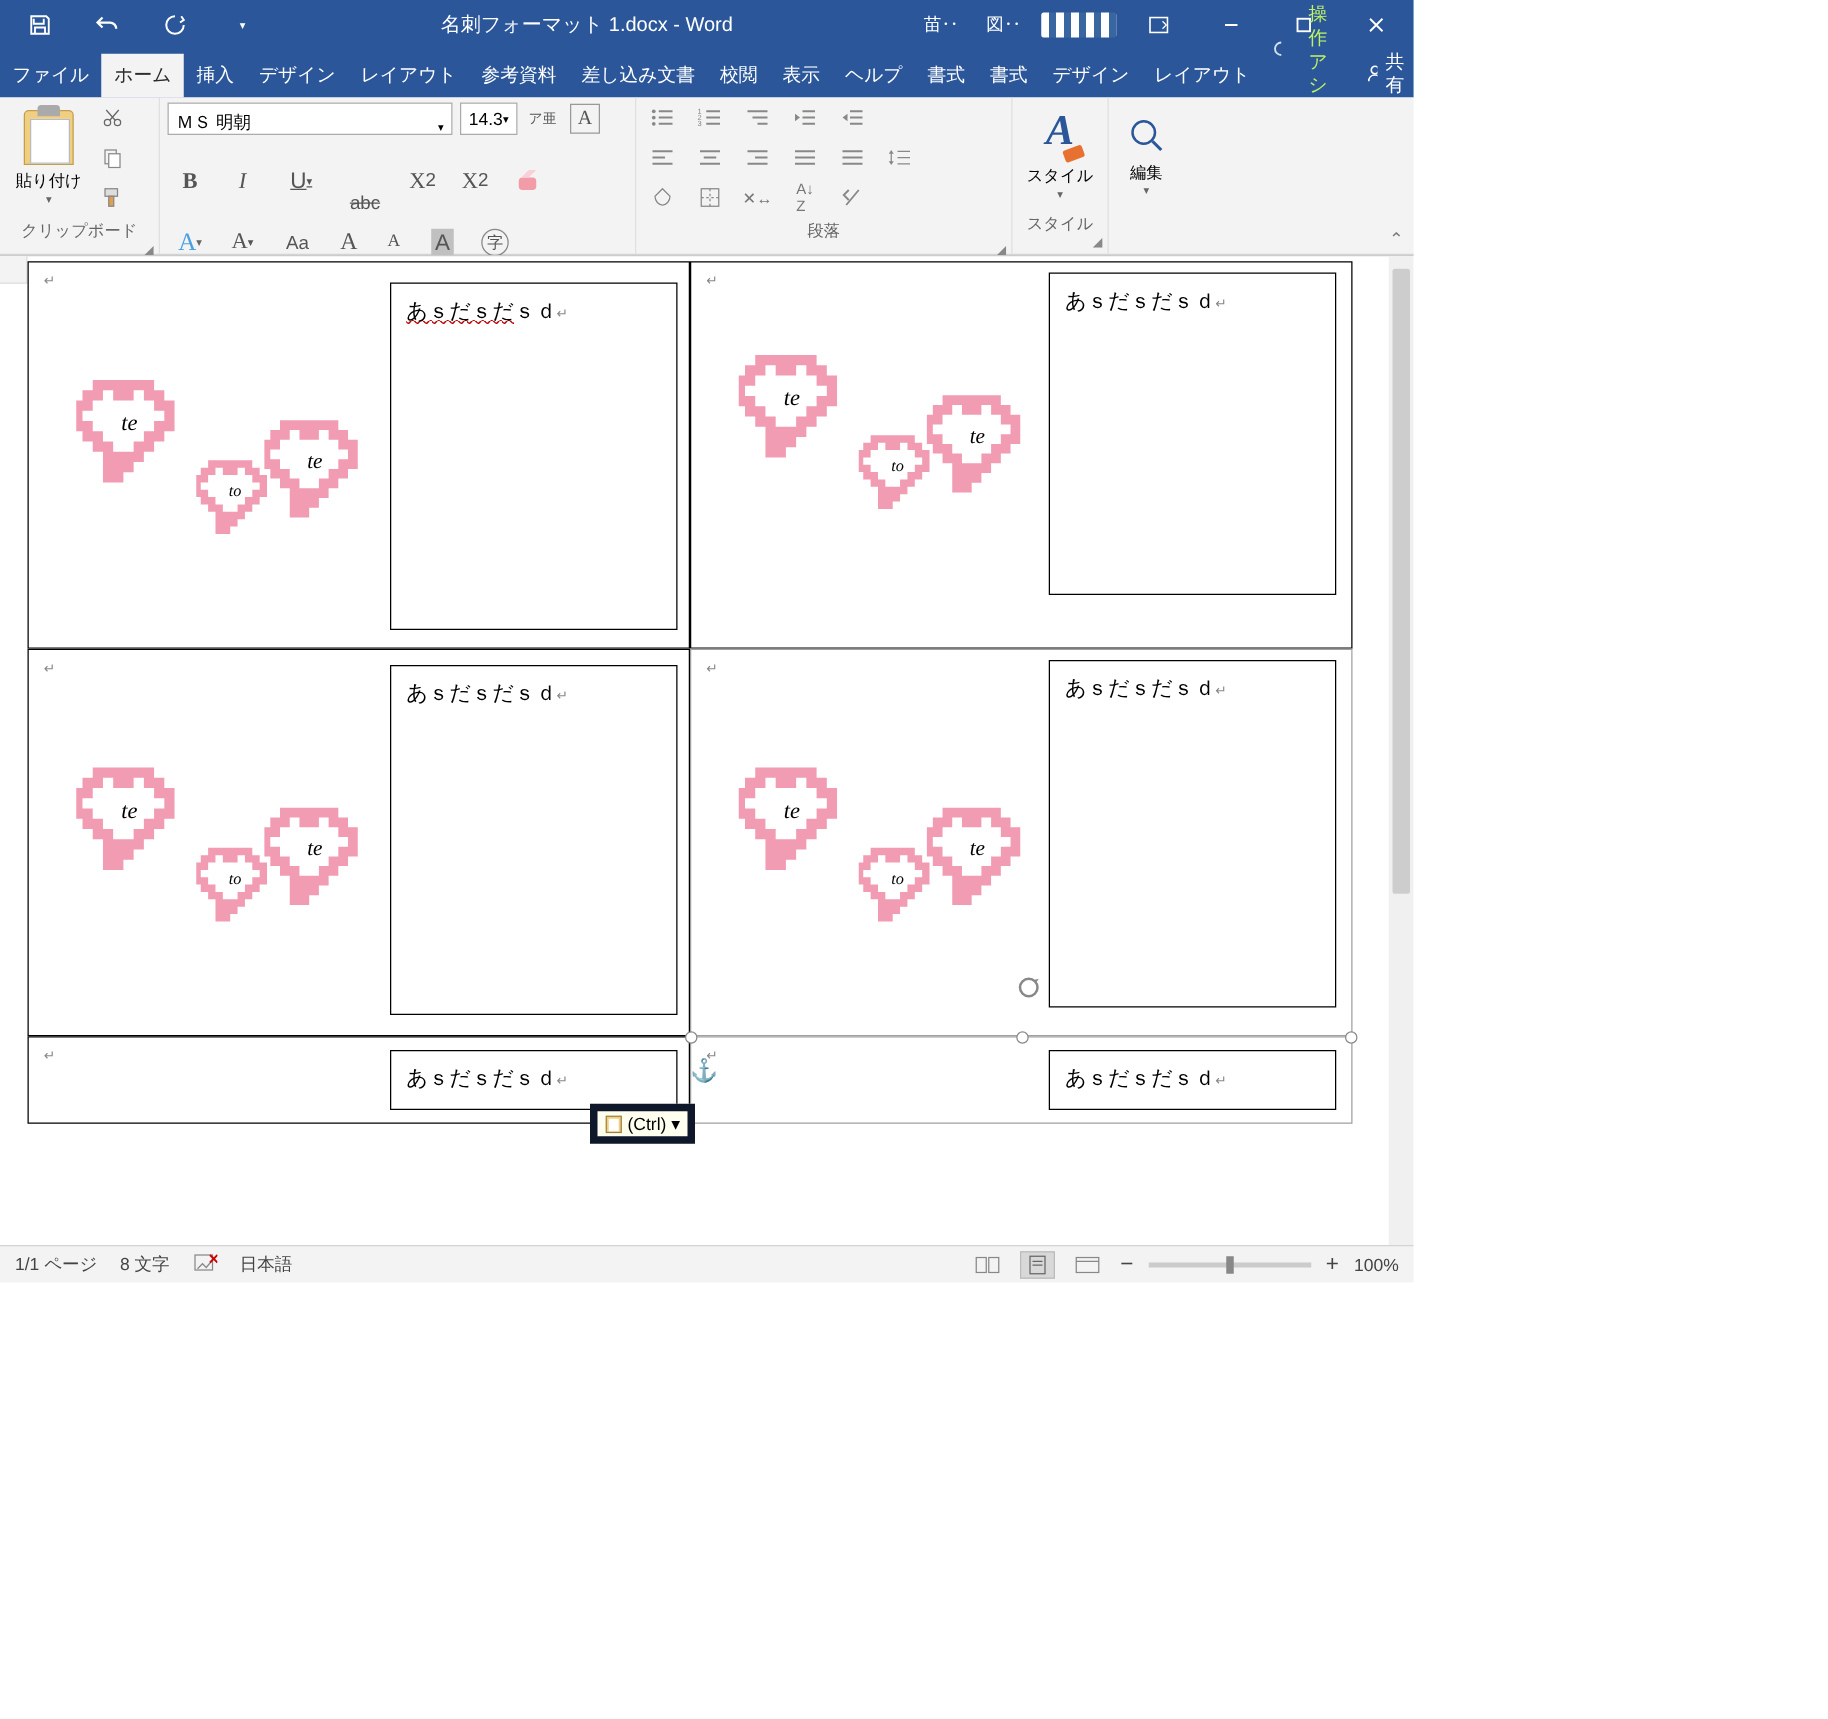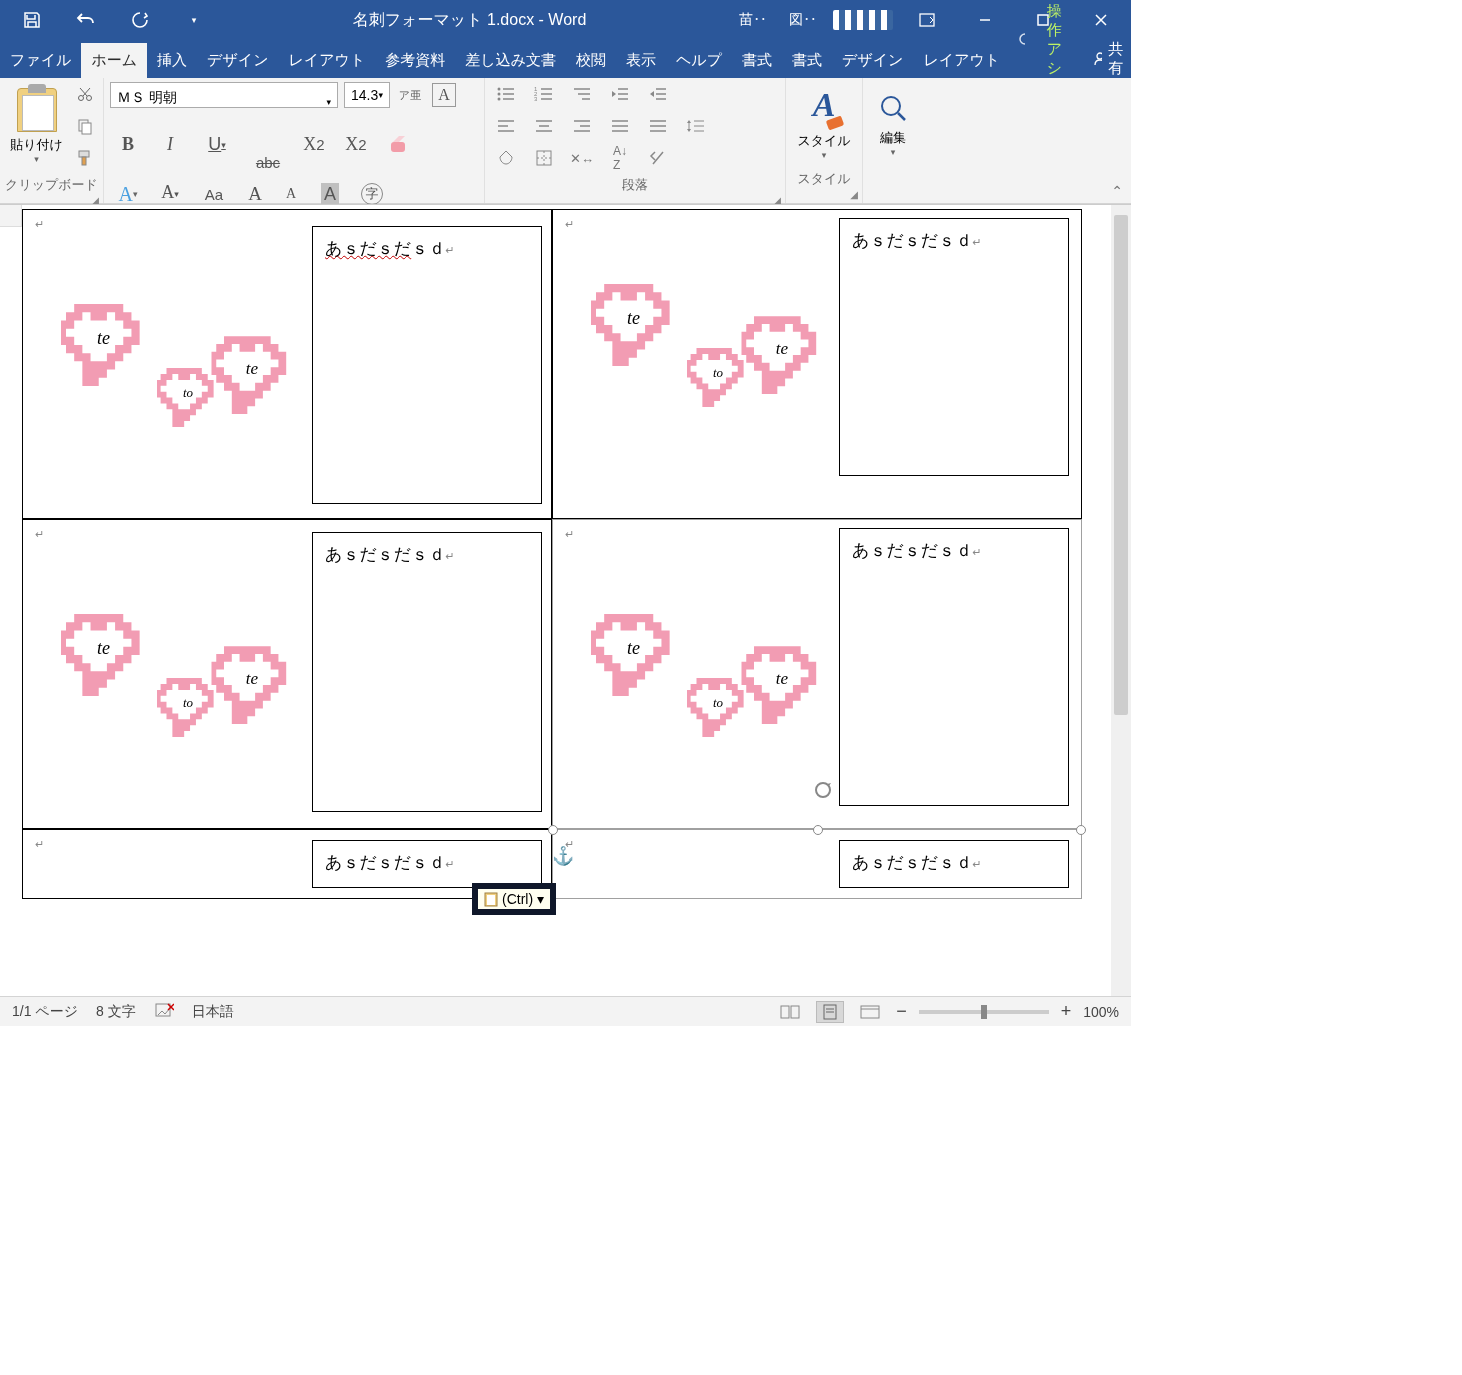--- a/index.html
+++ b/index.html
@@ -183,21 +183,21 @@
     <svg width="16" height="16">
         <circle cx="8" cy="5" r="3" fill="none" stroke="#fff" stroke-width="1.3"></circle>
         <path d="M3 14c0-3 2-5 5-5s5 2 5 5" fill="none" stroke="#fff" stroke-width="1.3"></path>
       </svg>
     <span>共有</span>
   </div>
 </div>
 
 <div class="ribbon">
 
-  <div class="group" style="width:104px;">
+  <div class="group" style="width:128px;">
     <div class="group-body clipboard-body">
       <div class="paste-big">
         <div class="clip-icon"></div>
         <div class="paste-label">貼り付け</div>
         <span style="font-size:9px;color:#666;">▾</span>
       </div>
       <div class="clip-side">
         <div class="clip-small">
           <svg width="18" height="18">
               <circle cx="5" cy="13" r="2.5" fill="none" stroke="#666"></circle>

